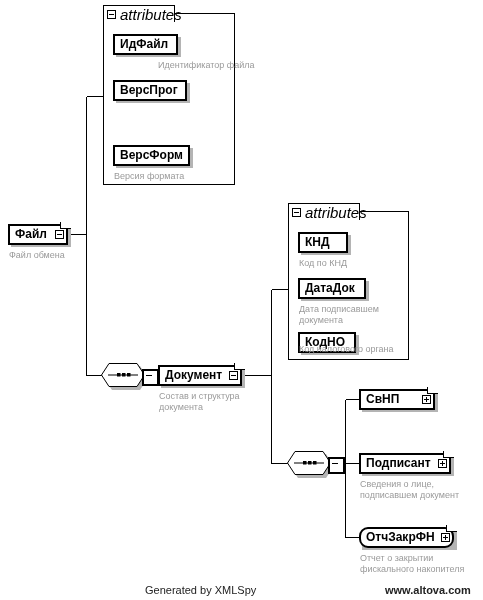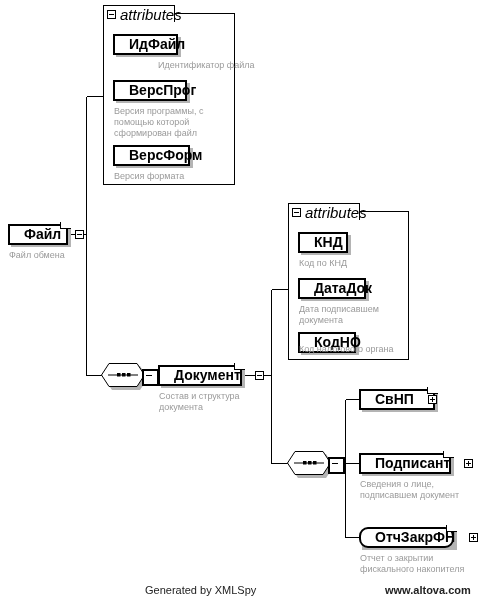--- a/index.html
+++ b/index.html
@@ -91,25 +91,25 @@
     position: absolute;
     box-sizing: border-box;
     border: 2px solid #000;
     background: #ffffff;
     height: 21px;
     display: flex;
     align-items: center;
     z-index: 2;
   }
   .node .lbl {
-    font-size: 14px;
+    font-size: 12px;
     font-weight: bold;
     color: #000;
     white-space: nowrap;
-    padding: 0 14px;
+    padding: 0 5px;
     line-height: 11px;
   }
   .node .ctrl {
     margin-left: auto;
     margin-right: 2px;
   }
   .node-shadow {
     position: absolute;
     background: #b4b4b4;
     z-index: 1;
@@ -210,23 +210,20 @@
   <div class="node-shadow" style="left:116px; top:37px; width:65px; height:20px;"></div>
   <div class="node" style="left:113px; top:34px; width:65px;">
     <span class="lbl">ИдФайл</span>
   </div>
   <div class="note" style="left:114px; top:60px; width:118px;margin-left:44px;">Идентификатор файла</div>
 
   <div class="node-shadow" style="left:116px; top:83px; width:74px; height:20px;"></div>
   <div class="node" style="left:113px; top:80px; width:74px;">
     <span class="lbl">ВерсПрог</span>
   </div>
-  <div class="note" style="left:114px; top:106px; width:114px;">Версия программы, с
-помощью которой
-сформирован файл</div>
 
   <div class="node-shadow" style="left:116px; top:148px; width:77px; height:20px;"></div>
   <div class="node" style="left:113px; top:145px; width:77px;">
     <span class="lbl">ВерсФорм</span>
   </div>
   <div class="note" style="left:114px; top:171px; width:110px;">Версия формата</div>
 
   <div class="node-shadow" style="left:11px; top:227px; width:60px; height:20px;"></div>
   <div class="node" style="left:8px; top:224px; width:60px;">
     <span class="lbl">Файл</span>

